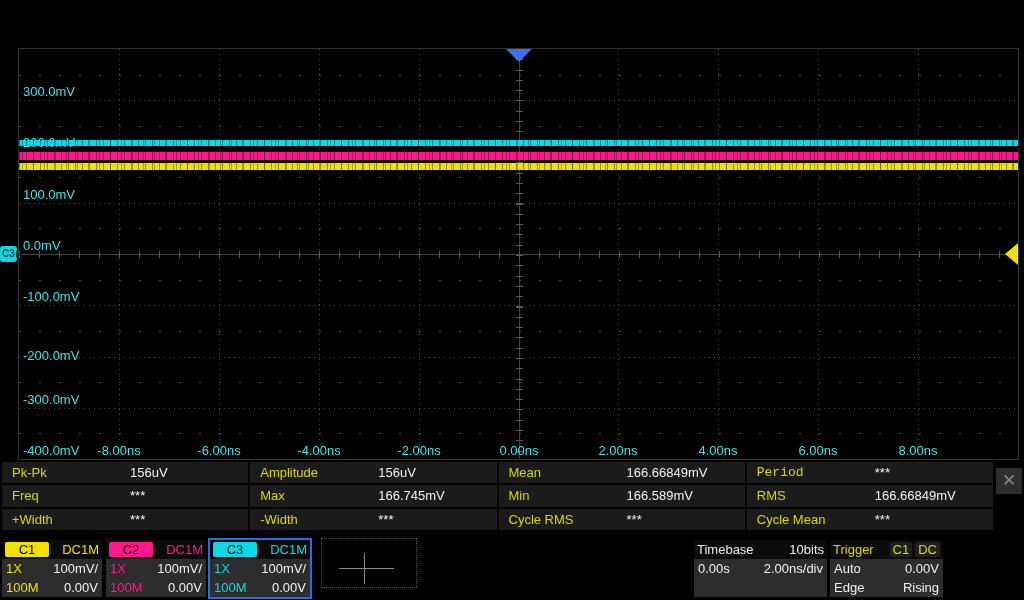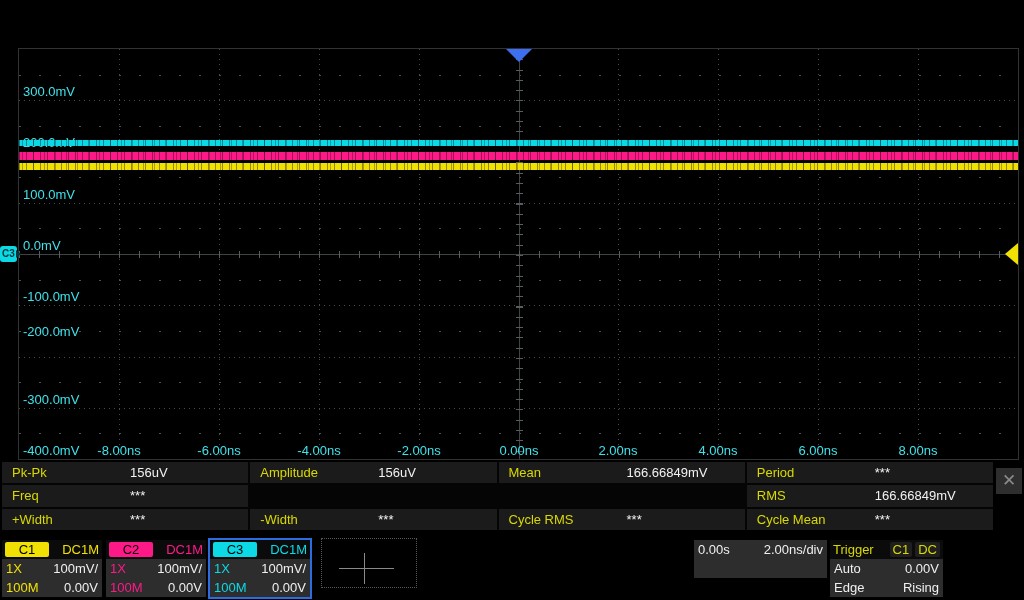--- a/index.html
+++ b/index.html
@@ -101,21 +101,21 @@
       <div class="dotrow" style="top: 384px;"></div>
       <div class="axis-v" style="left: 500px;"></div>
       <div class="axis-v-ticks" style="left: 497px;"></div>
       <div class="axis-h" style="top: 205px;"></div>
       <div class="axis-h-ticks" style="top: 202px;"></div>
       <div class="vlabel" style="color: rgb(63, 226, 234); bottom: 360px;">300.0mV</div>
       <div class="vlabel" style="color: rgb(63, 226, 234); bottom: 309px;">200.0mV</div>
       <div class="vlabel" style="color: rgb(63, 226, 234); bottom: 257px;">100.0mV</div>
       <div class="vlabel" style="color: rgb(63, 226, 234); bottom: 206px;">0.0mV</div>
       <div class="vlabel" style="color: rgb(63, 226, 234); bottom: 155px; margin-top: 43px;">-100.0mV</div>
-      <div class="vlabel" style="color: rgb(63, 226, 234); bottom: 120px;">-200.0mV</div>
+      <div class="vlabel" style="color: rgb(63, 226, 234); bottom: 96px;">-200.0mV</div>
       <div class="vlabel" style="color: rgb(63, 226, 234); bottom: 52px;">-300.0mV</div>
       <div class="vlabel" style="color: rgb(63, 226, 234); bottom: 1px;">-400.0mV</div>
       <div class="tlabel" style="color: rgb(63, 226, 234); left: 100px;">-8.00ns</div>
       <div class="tlabel" style="color: rgb(63, 226, 234); left: 200px;">-6.00ns</div>
       <div class="tlabel" style="color: rgb(63, 226, 234); left: 300px;">-4.00ns</div>
       <div class="tlabel" style="color: rgb(63, 226, 234); left: 400px;">-2.00ns</div>
       <div class="tlabel" style="color: rgb(63, 226, 234); left: 500px;">0.00ns</div>
       <div class="tlabel" style="color: rgb(63, 226, 234); left: 599px;">2.00ns</div>
       <div class="tlabel" style="color: rgb(63, 226, 234); left: 699px;">4.00ns</div>
       <div class="tlabel" style="color: rgb(63, 226, 234); left: 799px;">6.00ns</div>
@@ -135,26 +135,34 @@
       </div>
       <div class="meas-cell" style="grid-area: 1 / 2;">
         <span class="meas-label" style="color: rgb(217, 217, 0);">Amplitude</span>
         <span class="meas-value">156uV</span>
       </div>
       <div class="meas-cell" style="grid-area: 1 / 3;">
         <span class="meas-label" style="color: rgb(217, 217, 0);">Mean</span>
         <span class="meas-value">166.66849mV</span>
       </div>
       <div class="meas-cell" style="grid-area: 1 / 4;">
-        <span class="meas-label" style="color: rgb(217, 217, 0);">Period</span>
+        <span class="meas-label" style="color: rgb(217, 217, 0); font-family: Liberation Mono, monospace;">Period</span>
         <span class="meas-value">***</span>
       </div>
       <div class="meas-cell" style="grid-area: 2 / 1;">
         <span class="meas-label" style="color: rgb(217, 217, 0);">Freq</span>
         <span class="meas-value">***</span>
+      </div>
+      <div class="meas-cell" style="grid-area: 2 / 2;">
+        <span class="meas-label" style="color: rgb(217, 217, 0);">Max</span>
+        <span class="meas-value">166.745mV</span>
+      </div>
+      <div class="meas-cell" style="grid-area: 2 / 3;">
+        <span class="meas-label" style="color: rgb(217, 217, 0);">Min</span>
+        <span class="meas-value">166.589mV</span>
       </div>
       <div class="meas-cell" style="grid-area: 2 / 4;">
         <span class="meas-label" style="color: rgb(217, 217, 0);">RMS</span>
         <span class="meas-value">166.66849mV</span>
       </div>
       <div class="meas-cell" style="grid-area: 3 / 1;">
         <span class="meas-label" style="color: rgb(217, 217, 0);">+Width</span>
         <span class="meas-value">***</span>
       </div>
       <div class="meas-cell" style="grid-area: 3 / 2;">
@@ -226,20 +234,24 @@
     </div>
 
   <div class="crossbox">
     <div>
       <div class="hline"></div>
         <div class="vline"></div>
     </div>
   </div>
 
   <div class="box" id="tbBox" style="left:694px;width:133px;">
+    <div class="hdr">
+      <span class="white">Timebase</span>
+      <span class="white">10bits</span>
+    </div>
     <div class="bdy">
       <div class="row">
         <span class="white">0.00s</span>
         <span class="white">2.00ns/div</span>
       </div>
     </div>
   </div>
 
   <div class="box" id="trBox" style="left:830px;width:113px;">
     <div class="hdr">

